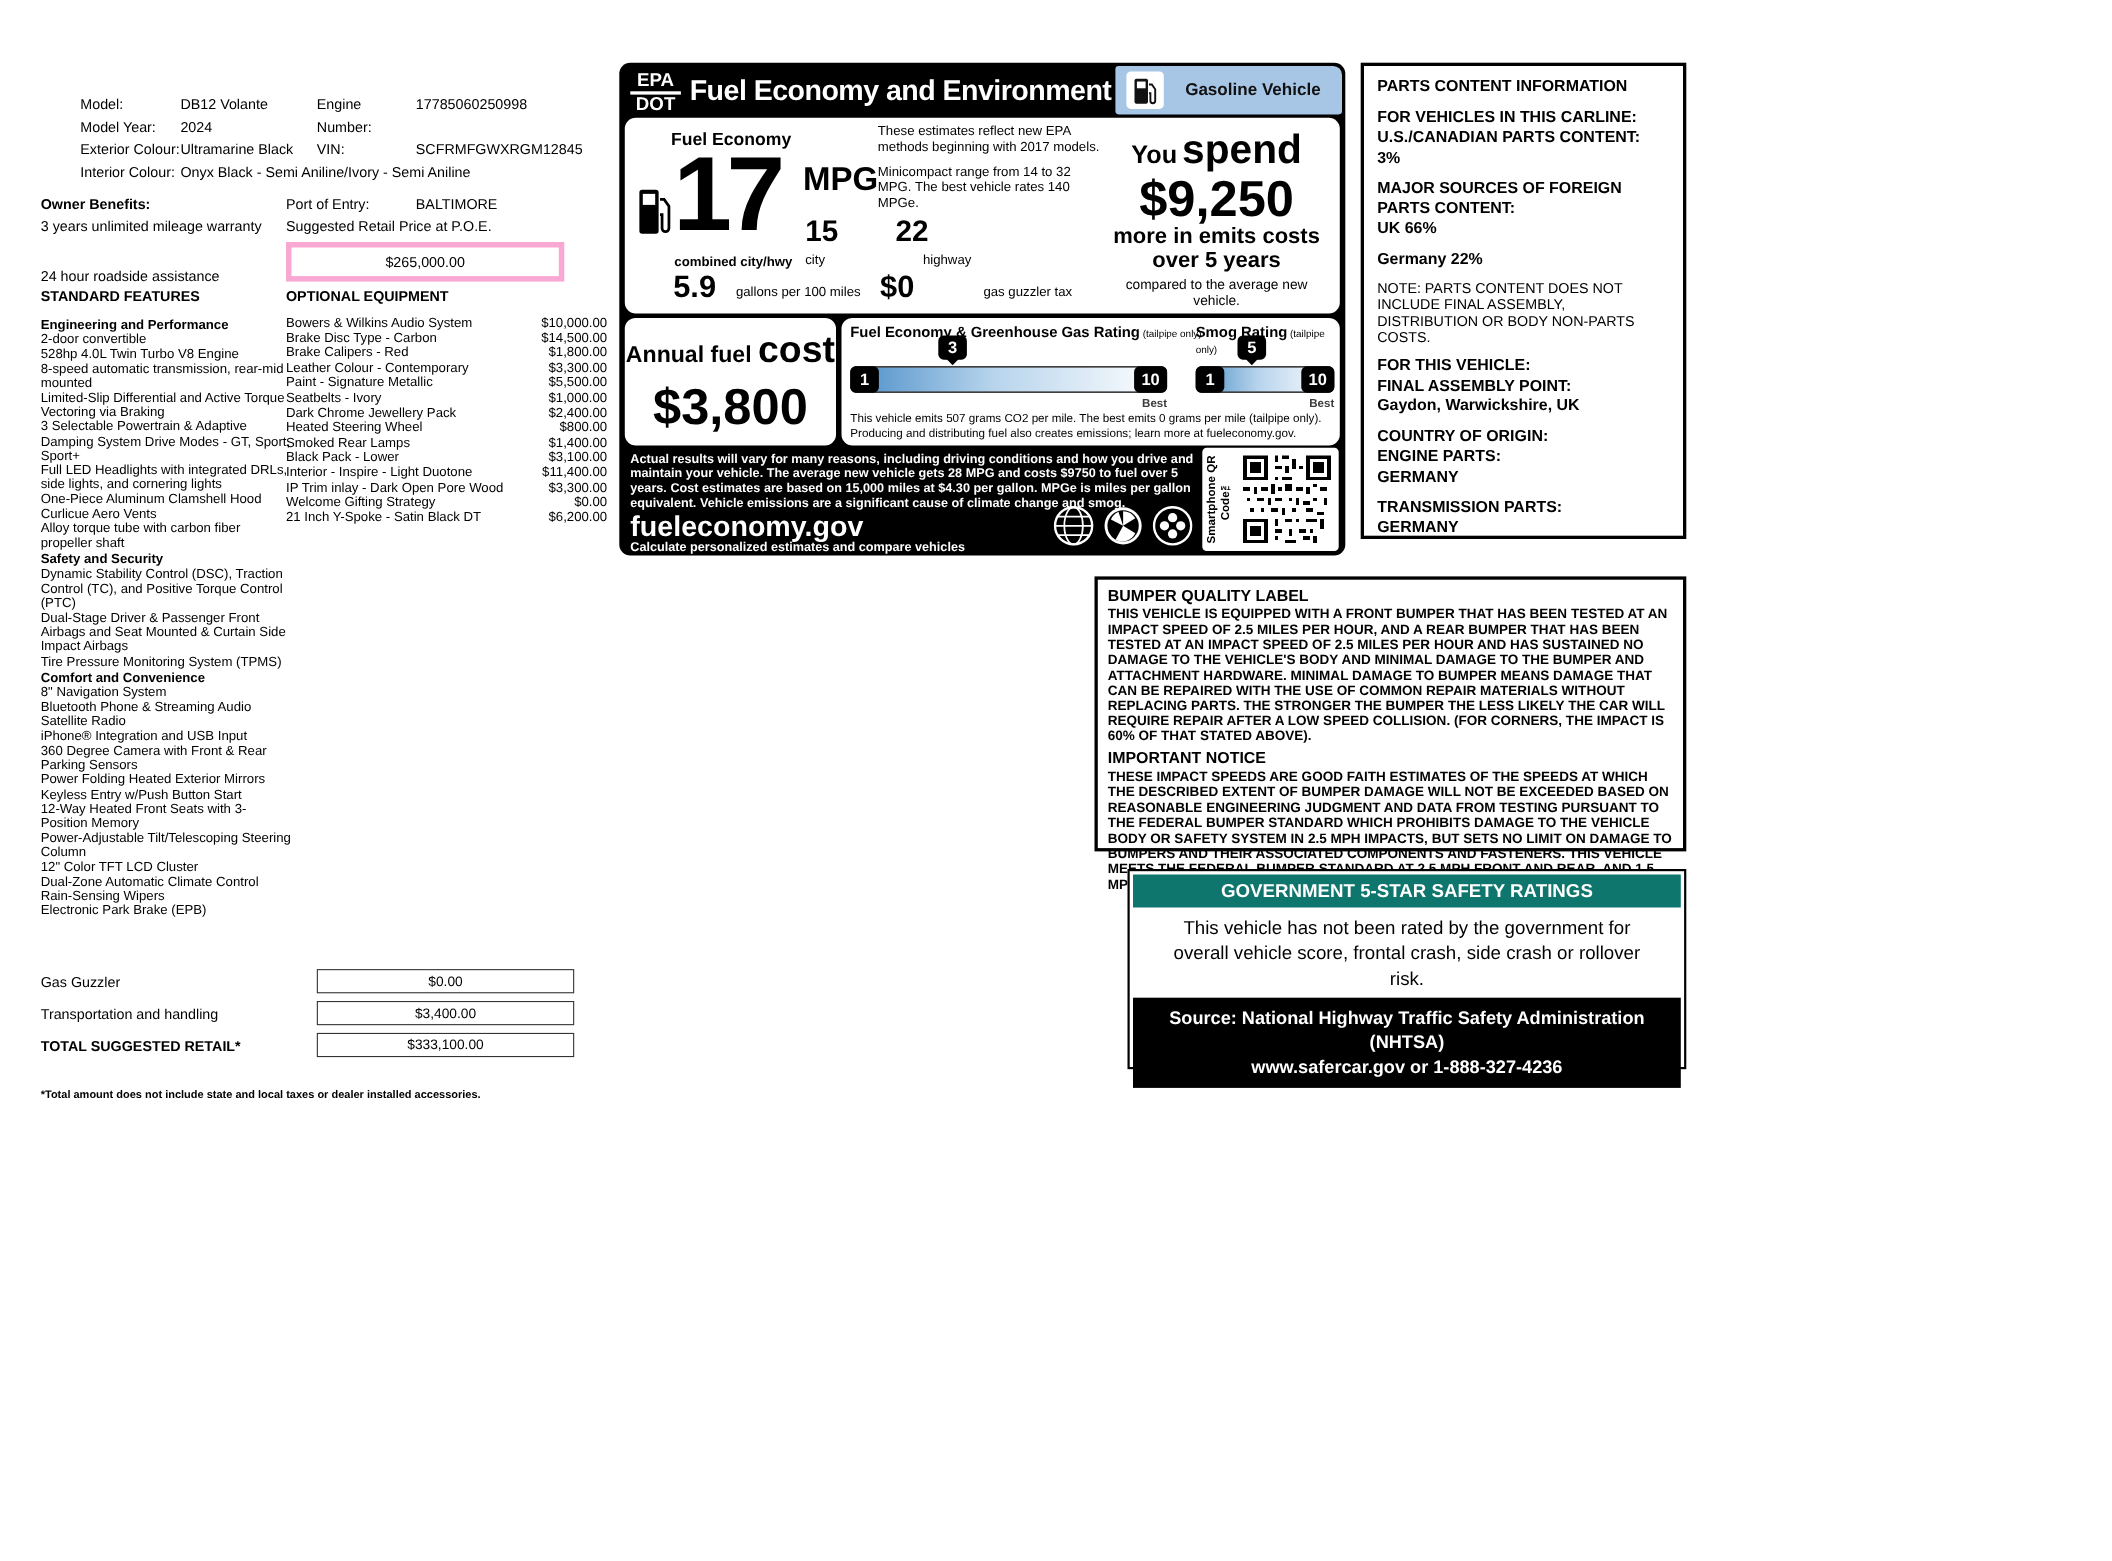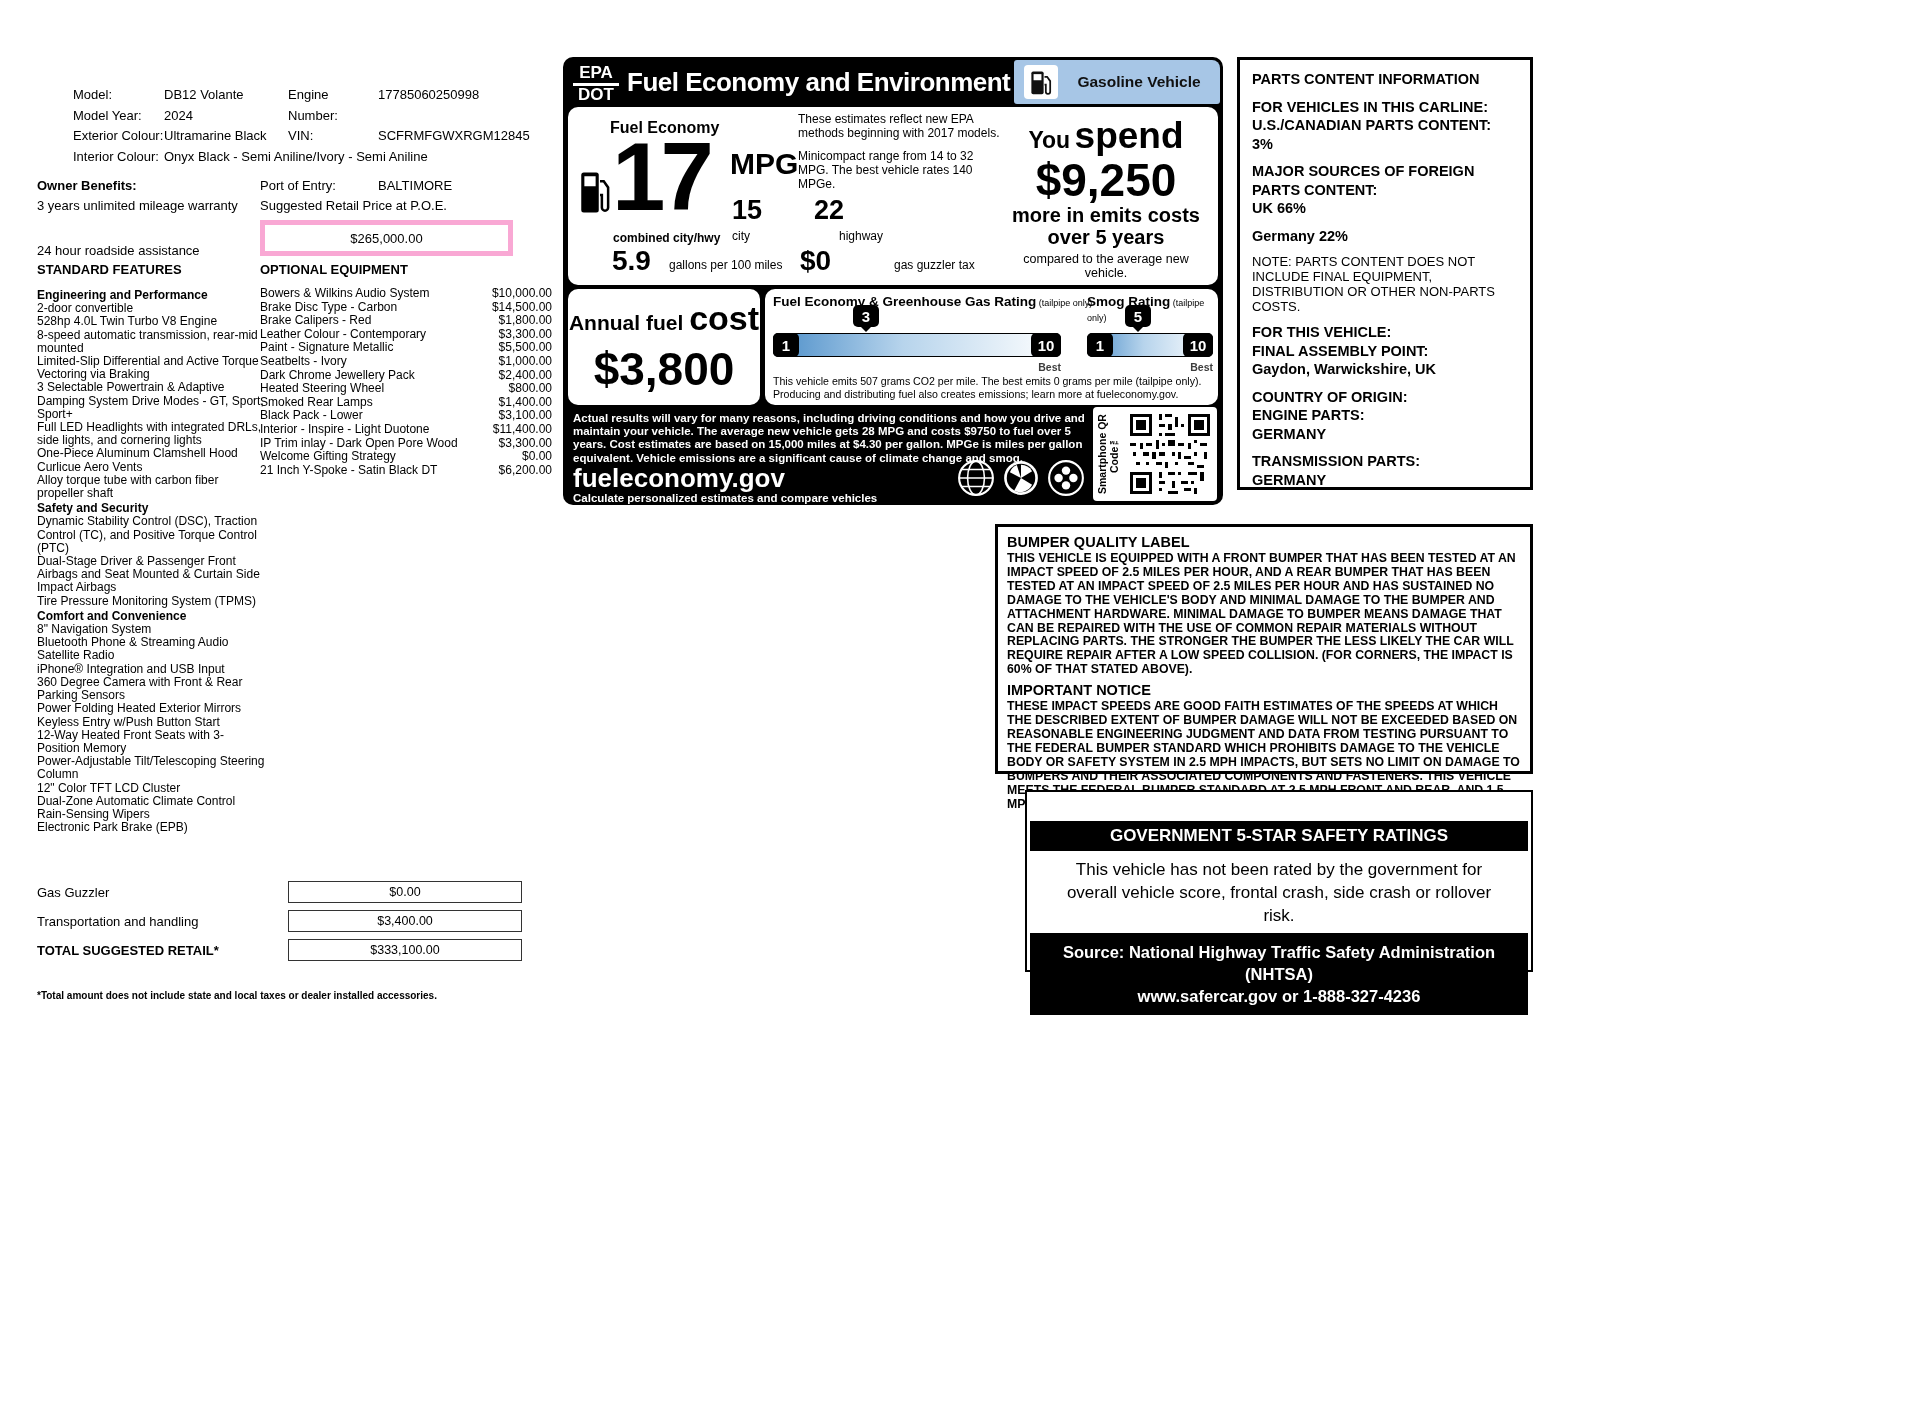--- a/index.html
+++ b/index.html
@@ -107,22 +107,22 @@
 
   
   #bumper{left:995px;top:524px;width:538px;height:250px;border:3px solid #000;box-sizing:border-box;padding:7px 9px;}
   .bq-title{font-size:14.5px;font-weight:bold;margin-bottom:2px;}
   .bq-text{font-size:12.3px;font-weight:bold;line-height:13.9px;}
   .bq-notice{font-size:14.5px;font-weight:bold;margin:5px 0 2px 0;}
 
   
   #safety{left:1025px;top:790px;width:508px;height:182px;border:2px solid #000;background:#fff;
           box-sizing:border-box;padding:3px;}
-  #safety-header{background:#000000;color:#fff;text-align:center;font-weight:bold;font-size:17px;
-                 height:30px;line-height:30px;margin-top:26px;}
+  #safety-header{background:#0f766e;color:#fff;text-align:center;font-weight:bold;font-size:17px;
+                 height:30px;line-height:30px;}
   #safety-body{height:82px;display:flex;align-items:center;justify-content:center;text-align:center;
                font-size:17px;line-height:23px;padding:0 28px;box-sizing:border-box;}
   #safety-footer{background:#000;color:#fff;text-align:center;font-weight:bold;font-size:16.5px;
                  line-height:22px;padding:8px 0;}
 
   
   #totals{left:37px;top:881px;width:486px;}
   .tot-row{display:flex;align-items:center;margin-bottom:7px;font-size:13px;}
   .tot-label{width:251px;flex:none;}
   .tot-row.tbold .tot-label{font-weight:bold;}
@@ -392,21 +392,21 @@
 
 <div class="abs" id="parts">
 
 <div class="pc-line">PARTS CONTENT INFORMATION</div>
     <div class="pc-line gap">FOR VEHICLES IN THIS CARLINE:</div>
     <div class="pc-line">U.S./CANADIAN PARTS CONTENT:</div>
     <div class="pc-line">3%</div>
     <div class="pc-line gap">MAJOR SOURCES OF FOREIGN PARTS CONTENT:</div>
     <div class="pc-line">UK 66%</div>
     <div class="pc-line gap">Germany 22%</div>
-    <div class="pc-line reg gap">NOTE: PARTS CONTENT DOES NOT INCLUDE FINAL EQUIPMENT, DISTRIBUTION OR OTHER NON-PARTS COSTS.</div>
+    <div class="pc-line reg gap">NOTE: PARTS CONTENT DOES NOT INCLUDE FINAL ASSEMBLY, DISTRIBUTION OR BODY NON-PARTS COSTS.</div>
     <div class="pc-line gap">FOR THIS VEHICLE:</div>
     <div class="pc-line">FINAL ASSEMBLY POINT:</div>
     <div class="pc-line">Gaydon, Warwickshire, UK</div>
     <div class="pc-line gap">COUNTRY OF ORIGIN:</div>
     <div class="pc-line">ENGINE PARTS:</div>
     <div class="pc-line">GERMANY</div>
     <div class="pc-line gap">TRANSMISSION PARTS:</div>
     <div class="pc-line">GERMANY</div>
   </div>
 

